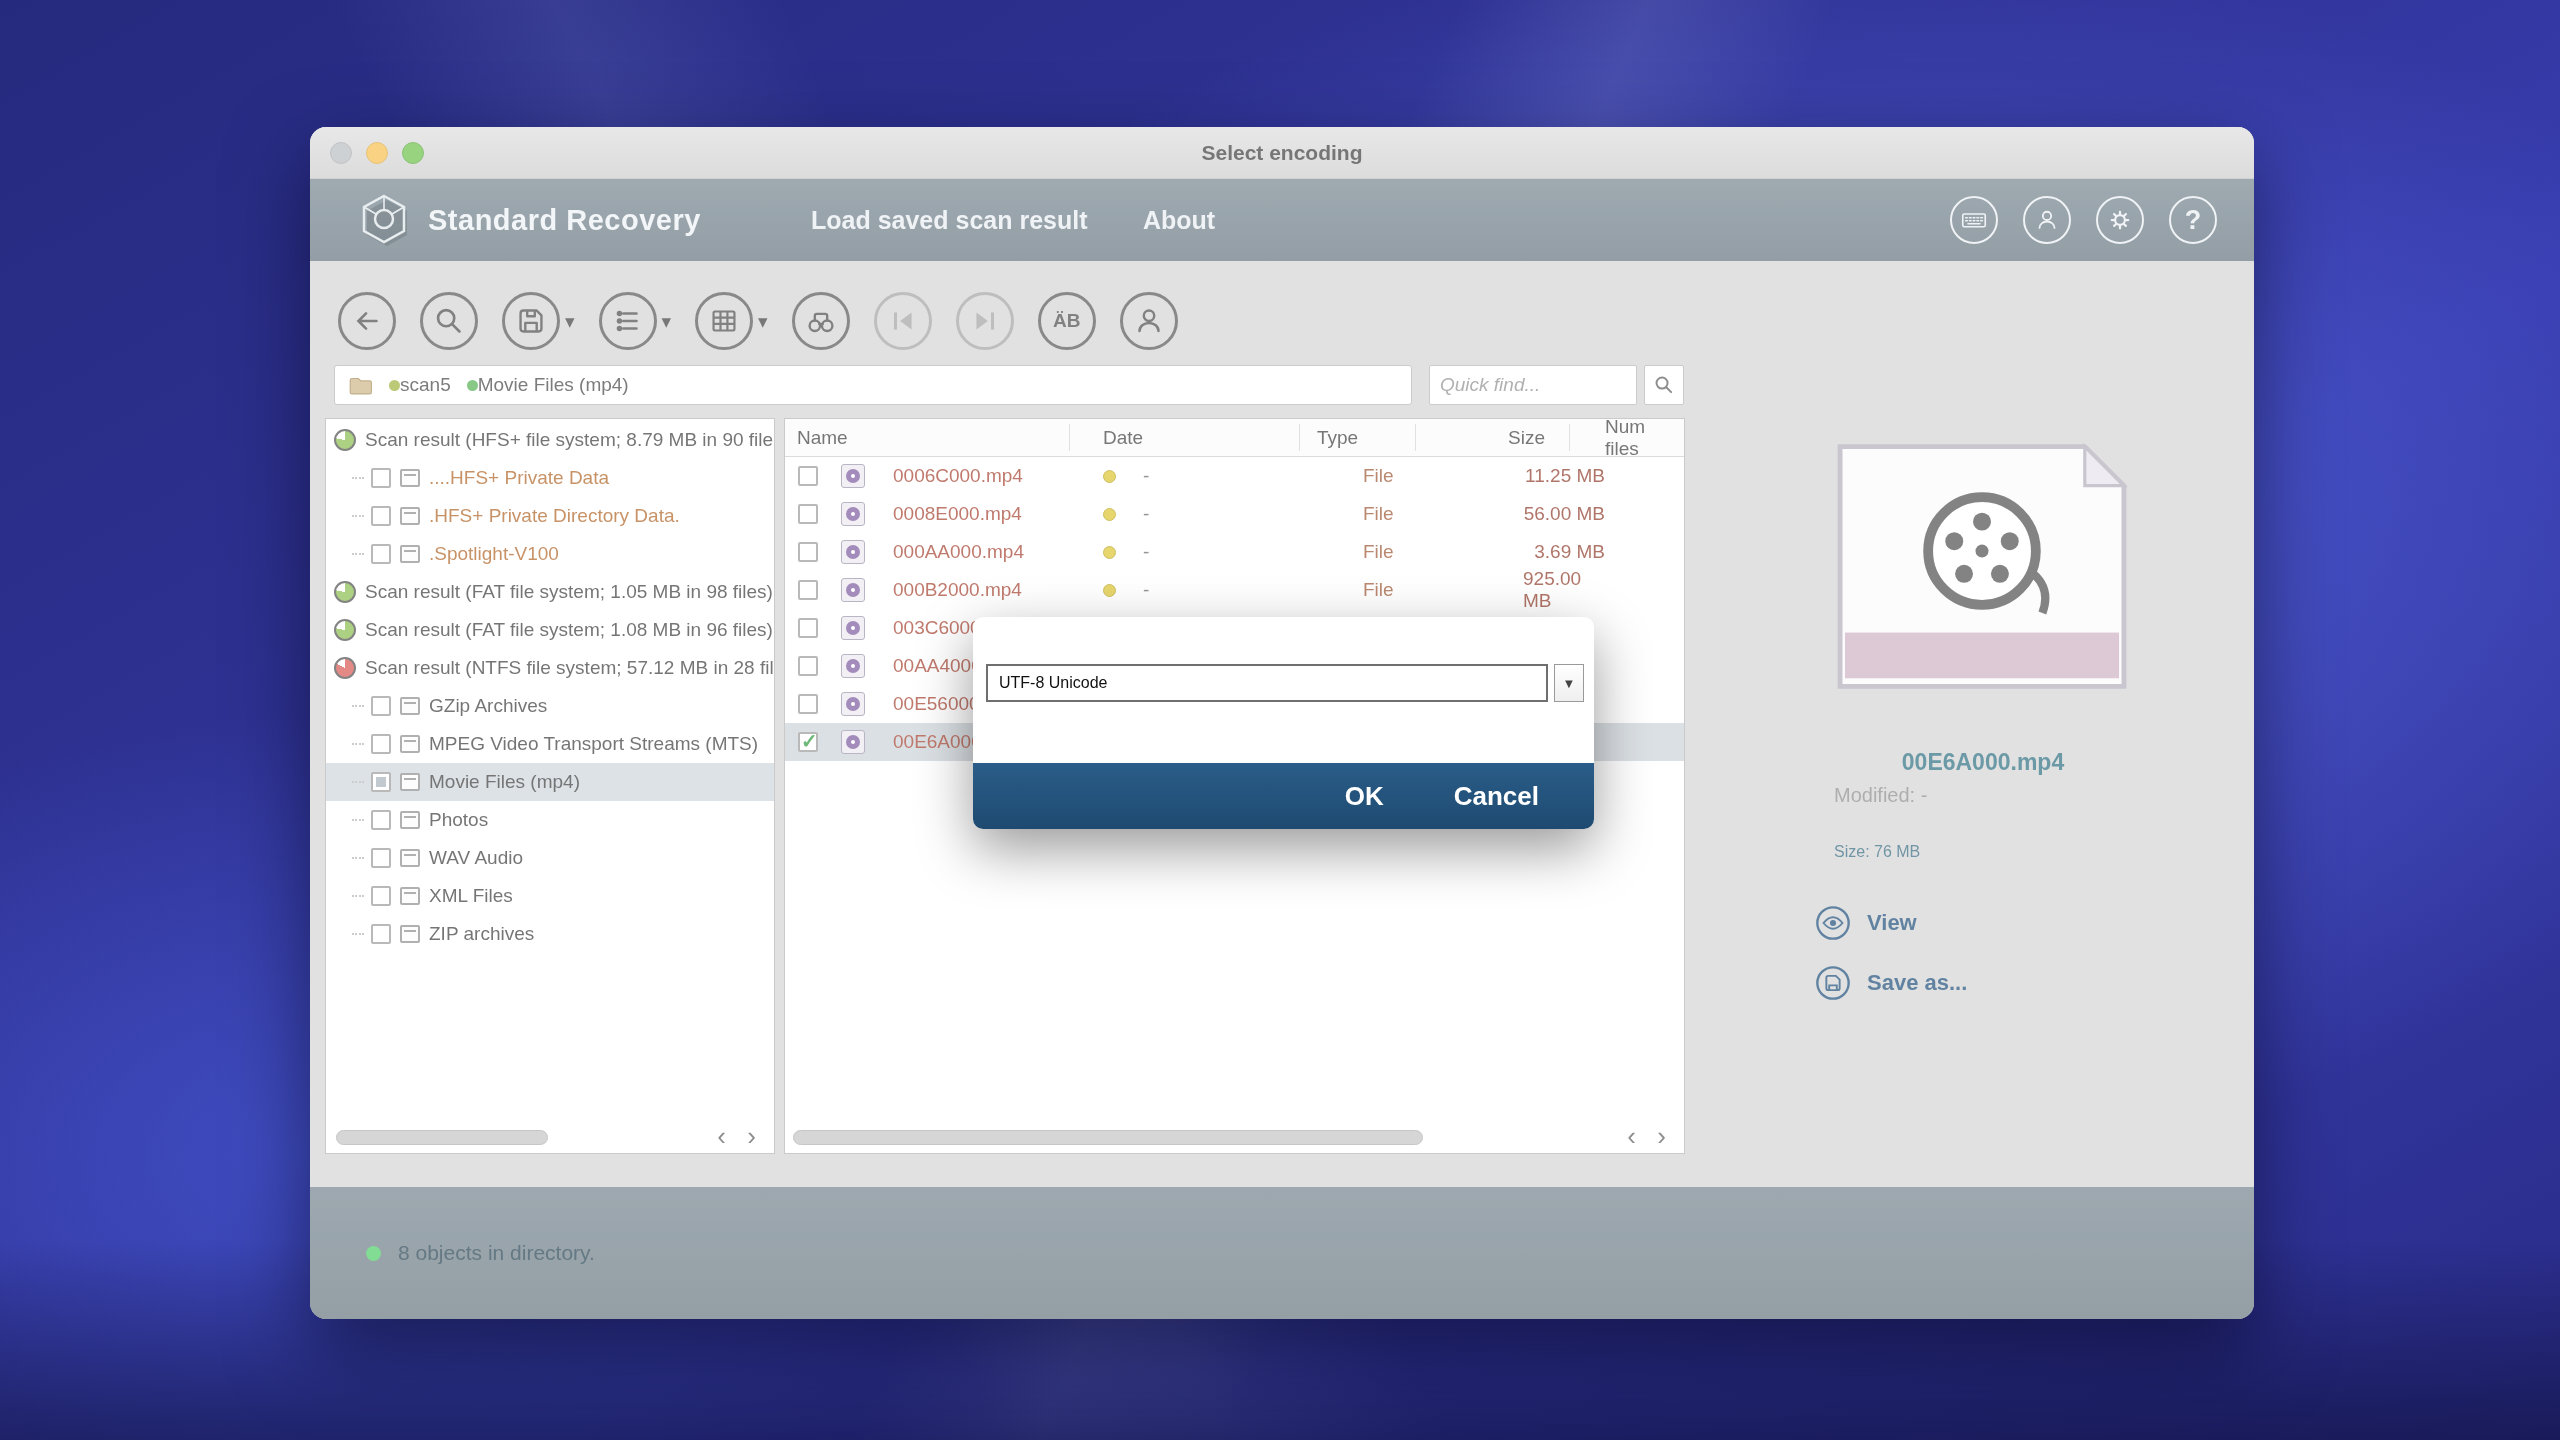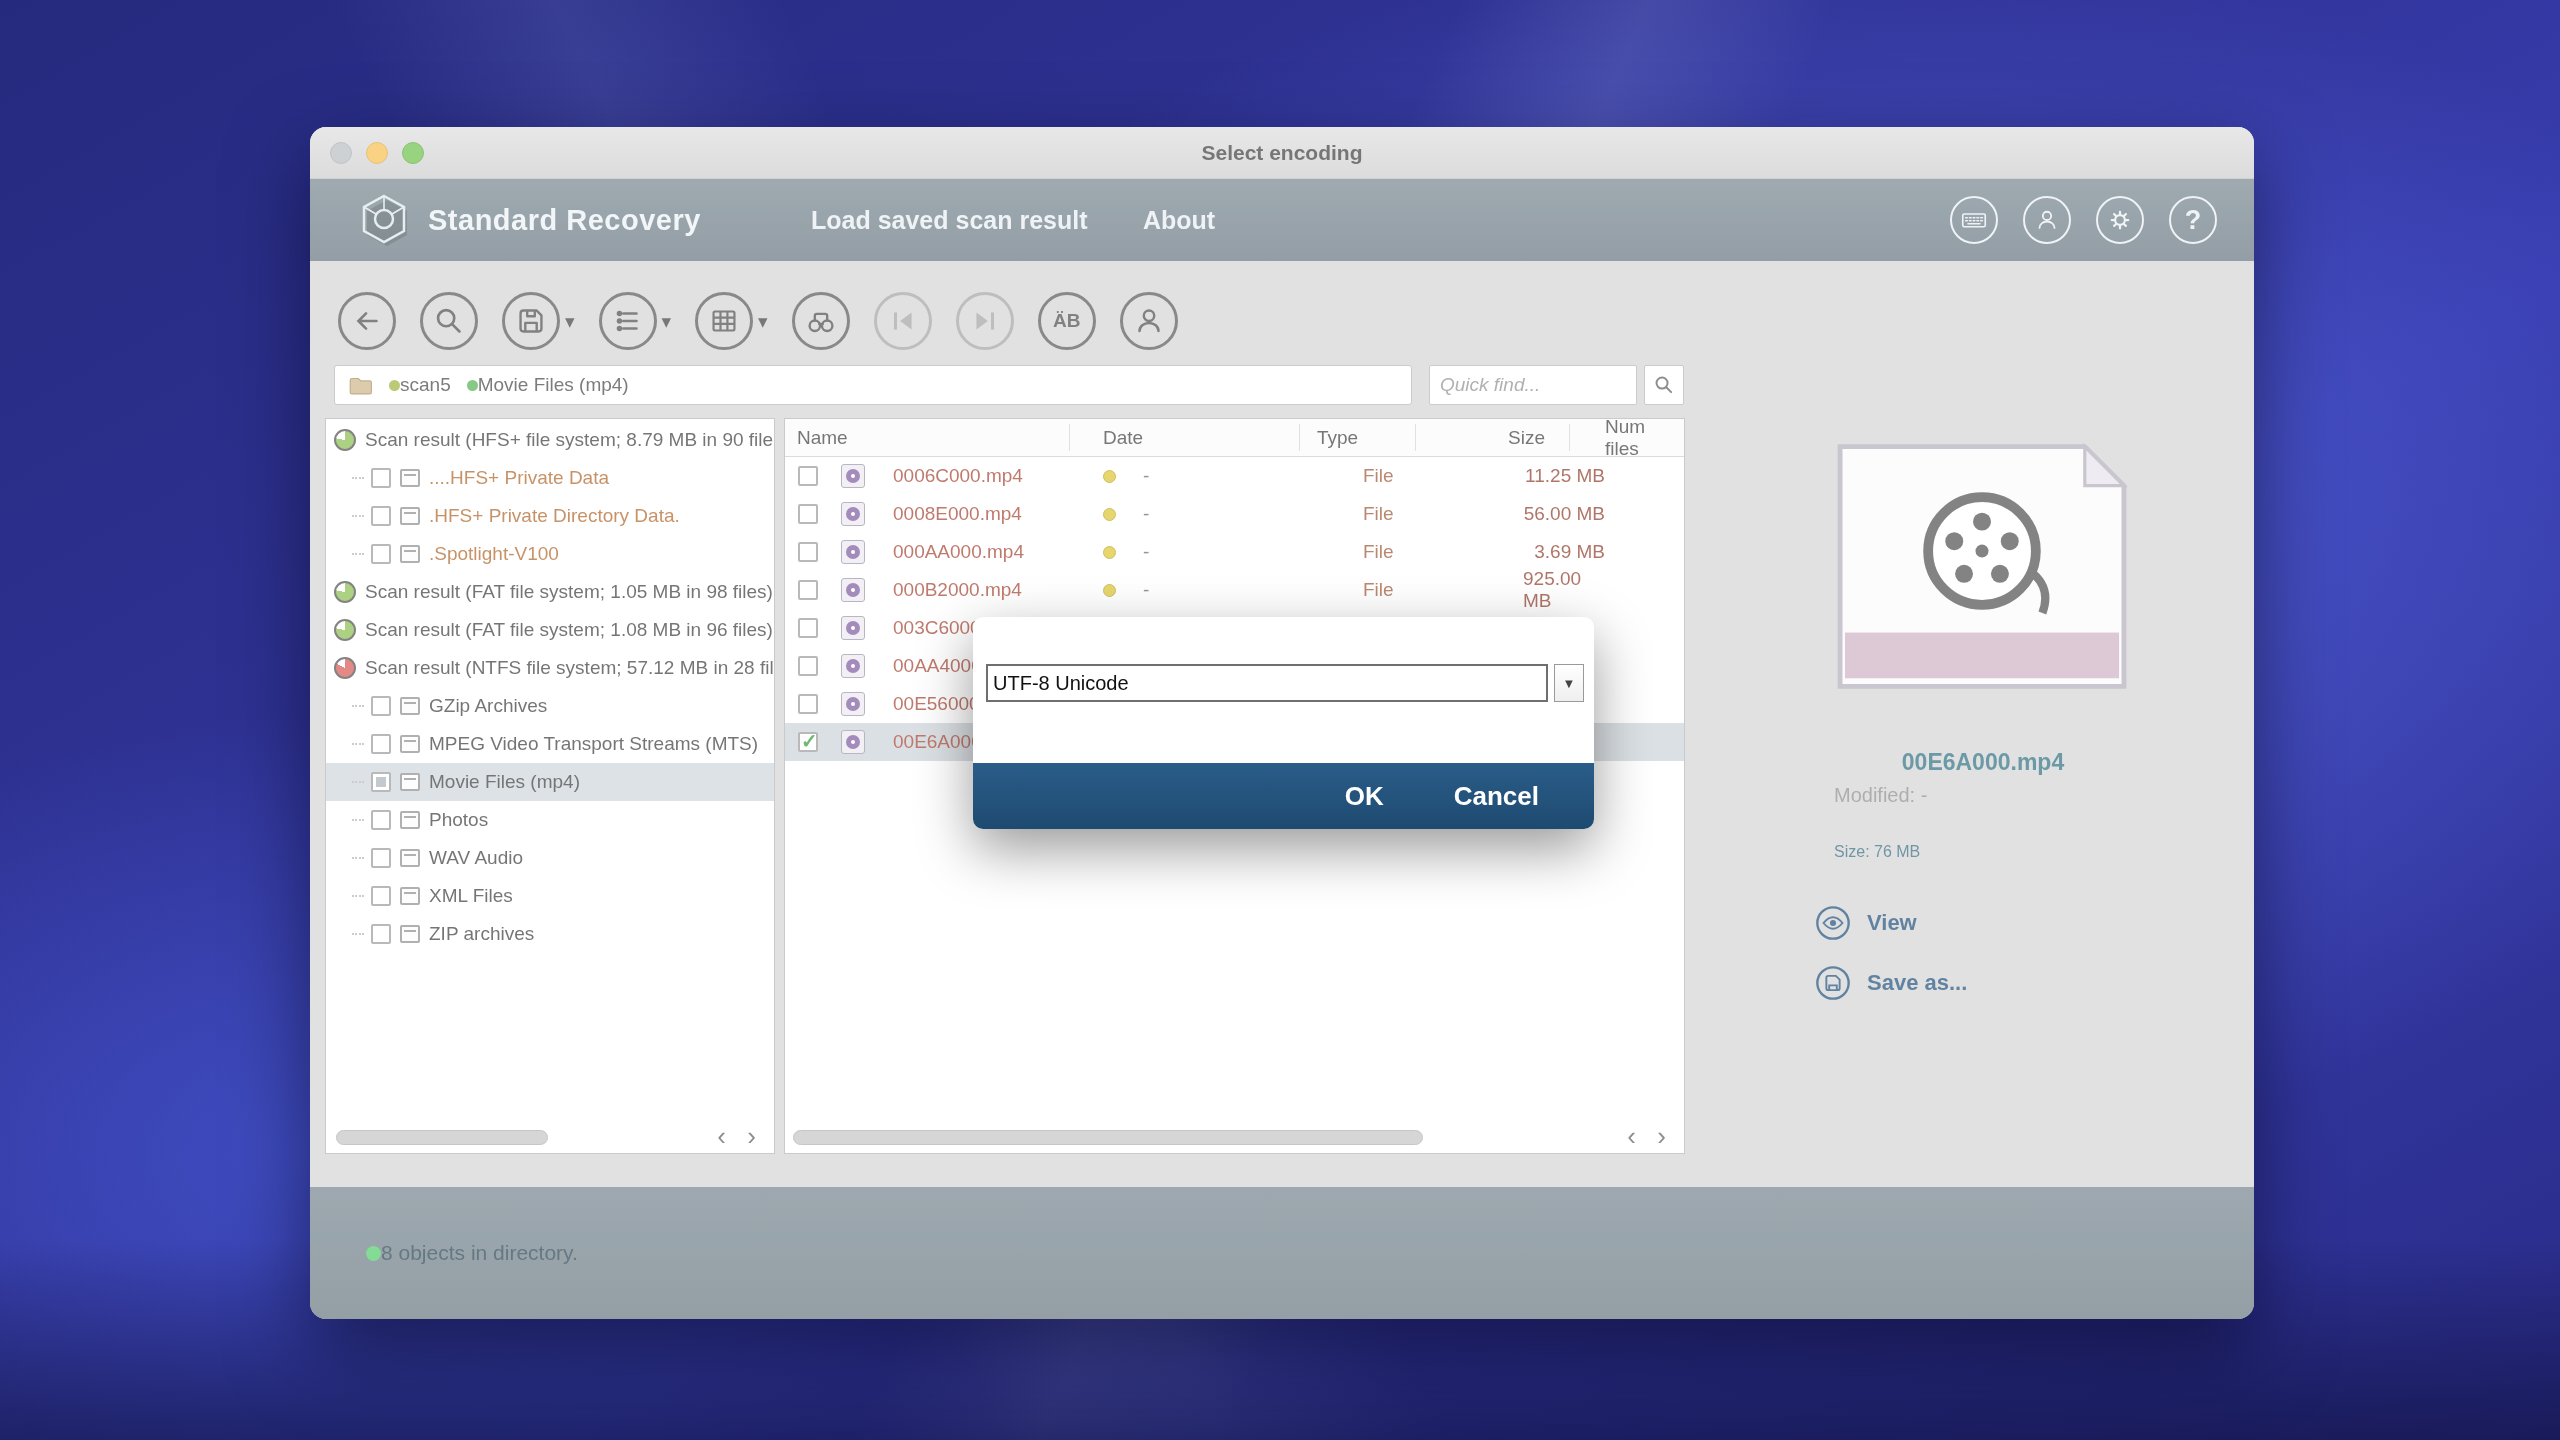--- a/index.html
+++ b/index.html
@@ -131,30 +131,30 @@
     font-size:23px; font-weight:bold; color:#2b6e80; }
   .pv-modified { position:absolute; left:149px; top:366px; font-size:20px; color:#8c8c8c; }
   .pv-size { position:absolute; left:149px; top:425px; font-size:16px; color:#33677e; }
   .pv-action { position:absolute; left:129px; display:flex; align-items:center; gap:15px; }
   .pv-view { top:486px; } .pv-save { top:546px; }
   .pv-action svg { width:38px; height:38px; }
   .albl { font-size:22px; font-weight:bold; color:#1d4e79; }
 
   
   .statusbar { height:132px; background:linear-gradient(180deg,#73838e,#66767f);
-    display:flex; align-items:center; padding-left:56px; }
+    display:flex; align-items:center; padding-left:56px; gap:17px; }
   .sdot { width:15px; height:15px; border-radius:50%; background:#4ccd66; }
   .stext { font-size:21px; color:#23404f; }
 
   
   .dim { position:absolute; left:0; top:0; right:0; bottom:0; background:rgba(255,255,255,0.30); z-index:40; }
   .dialog { position:absolute; left:663px; top:490px; width:621px; height:212px; background:#fff;
     border-radius:10px; z-index:50; box-shadow:0 20px 55px rgba(0,0,0,0.4); }
   .combo { position:absolute; left:13px; top:47px; width:562px; height:38px; border:2px solid #6f6f6f;
-    display:flex; align-items:center; padding-left:5px; font-size:20px; color:#111; background:#fff; }
+    display:flex; align-items:center; padding-left:11px; font-size:16px; color:#111; background:#fff; }
   .combo-btn { position:absolute; left:581px; top:47px; width:30px; height:38px; border:1px solid #9a9a9a;
     background:linear-gradient(#fff,#efefef); display:flex; align-items:center; justify-content:center;
     font-size:13px; color:#444; }
   .dfoot { position:absolute; left:0; right:0; bottom:0; height:66px;
     background:linear-gradient(180deg,#2a5d89,#1e4a70); border-radius:0 0 10px 10px;
     display:flex; align-items:center; justify-content:flex-end; gap:70px; padding-right:55px; }
   .dbtn { background:none; border:none; font-size:26px; font-weight:bold; color:#fff;
     font-family:inherit; padding:0; cursor:pointer; }
 
   svg { display:block; }

